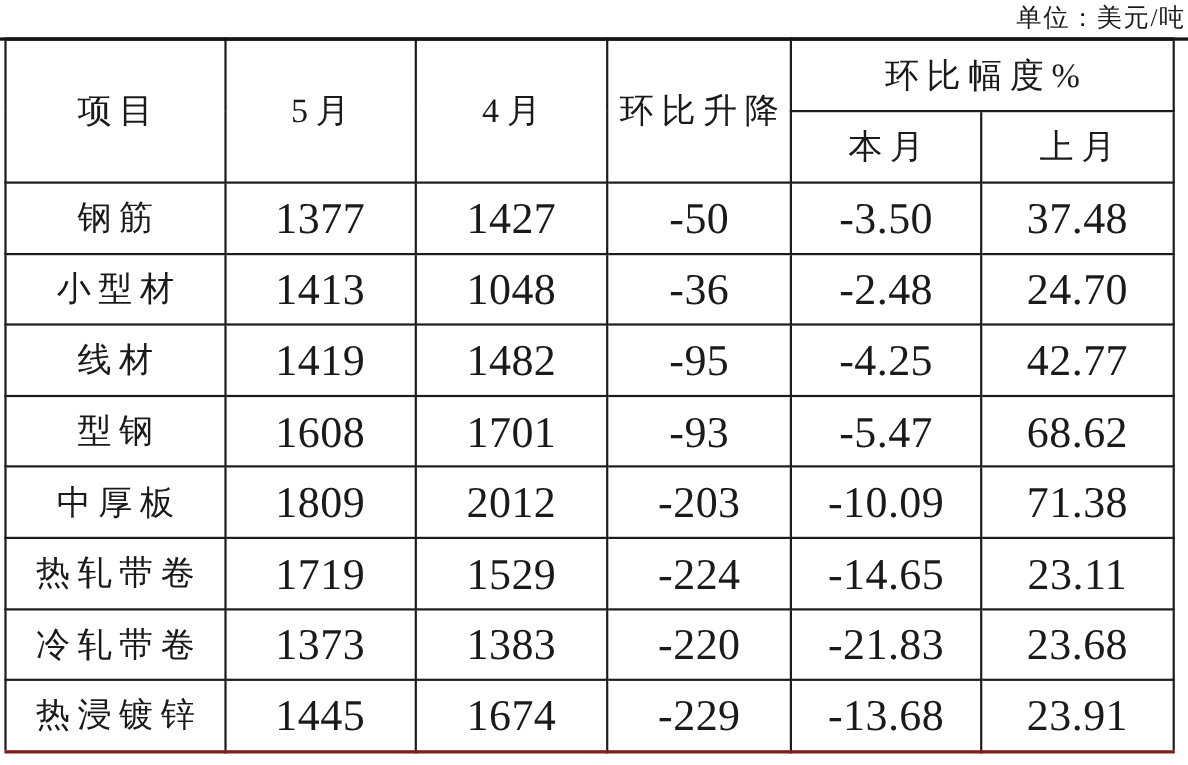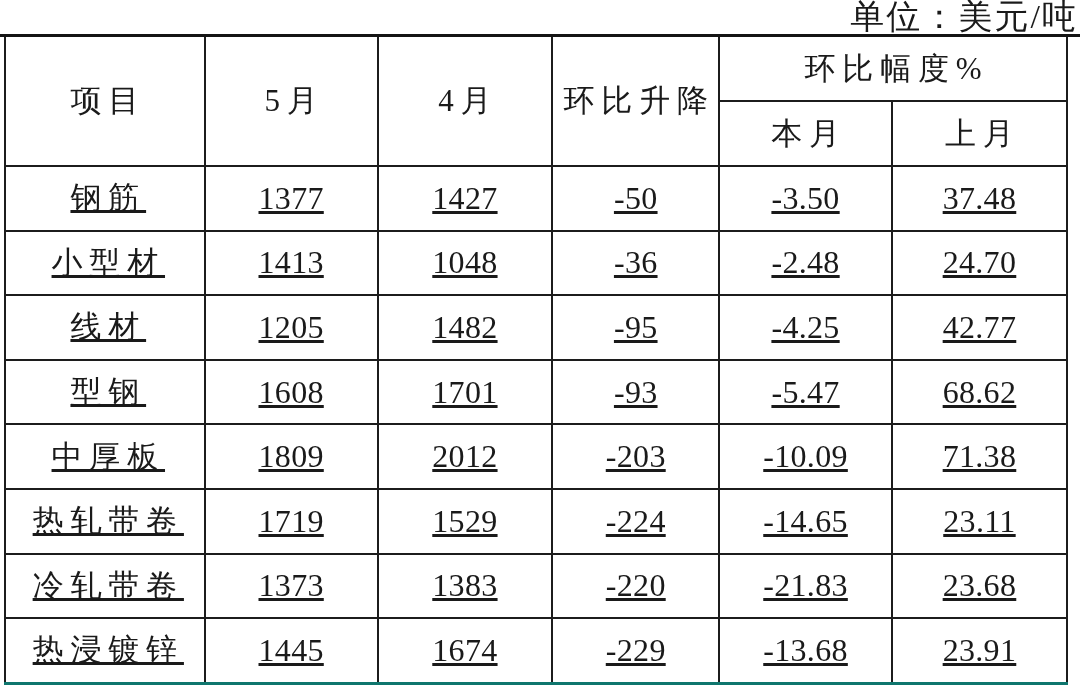--- a/index.html
+++ b/index.html
@@ -12,21 +12,21 @@
     width: 1080px;
     height: 695px;
     font-family: "Liberation Serif", "DejaVu Serif", serif;
     color: #1a1a1a;
     overflow: hidden;
   }
   .unit-note {
     position: absolute;
     top: 0;
     right: 2px;
-    font-size: 34px;
+    font-size: 23px;
     line-height: 33px;
     letter-spacing: 0.06em;
     color: #1a1a1a;
     white-space: nowrap;
   }
   .top-rule {
     position: absolute;
     top: 34px;
     left: 0;
     width: 1080px;
@@ -44,32 +44,32 @@
   table.price-table td, table.price-table th {
     border: 2px solid #1c1c1c;
     text-align: center;
     vertical-align: middle;
     padding: 0;
     font-weight: normal;
     overflow: hidden;
   }
   table.price-table {
     border-top: 3px solid #141414;
-    border-bottom: 3px solid #0f766e;
+    border-bottom: 3px solid #7f1d1d;
   }
   tr.hdr-row-1 > * { height: 63px; }
   tr.hdr-row-2 > * { height: 63px; margin-left: 31px; }
-  tr.data-row > * { height: 62.6px; text-decoration: underline; }
+  tr.data-row > * { height: 62.6px; }
   .cjk {
     font-size: 31px;
     letter-spacing: 0.22em;
     text-indent: 0.22em; 
   }
   .num {
-    font-size: 32px;
+    font-size: 40px;
     letter-spacing: 0.01em;
   }
 </style>
 </head>
 <body>
 
 <div class="unit-note">单位：美元/吨</div>
 
 <div class="top-rule"></div>
 
@@ -106,21 +106,21 @@
     <tr class="data-row">
       <td class="cjk">小型材</td>
       <td class="num">1413</td>
       <td class="num">1048</td>
       <td class="num">-36</td>
       <td class="num">-2.48</td>
       <td class="num">24.70</td>
     </tr>
     <tr class="data-row">
       <td class="cjk">线材</td>
-      <td class="num">1205</td>
+      <td class="num">1419</td>
       <td class="num">1482</td>
       <td class="num">-95</td>
       <td class="num">-4.25</td>
       <td class="num">42.77</td>
     </tr>
     <tr class="data-row">
       <td class="cjk">型钢</td>
       <td class="num">1608</td>
       <td class="num">1701</td>
       <td class="num">-93</td>

